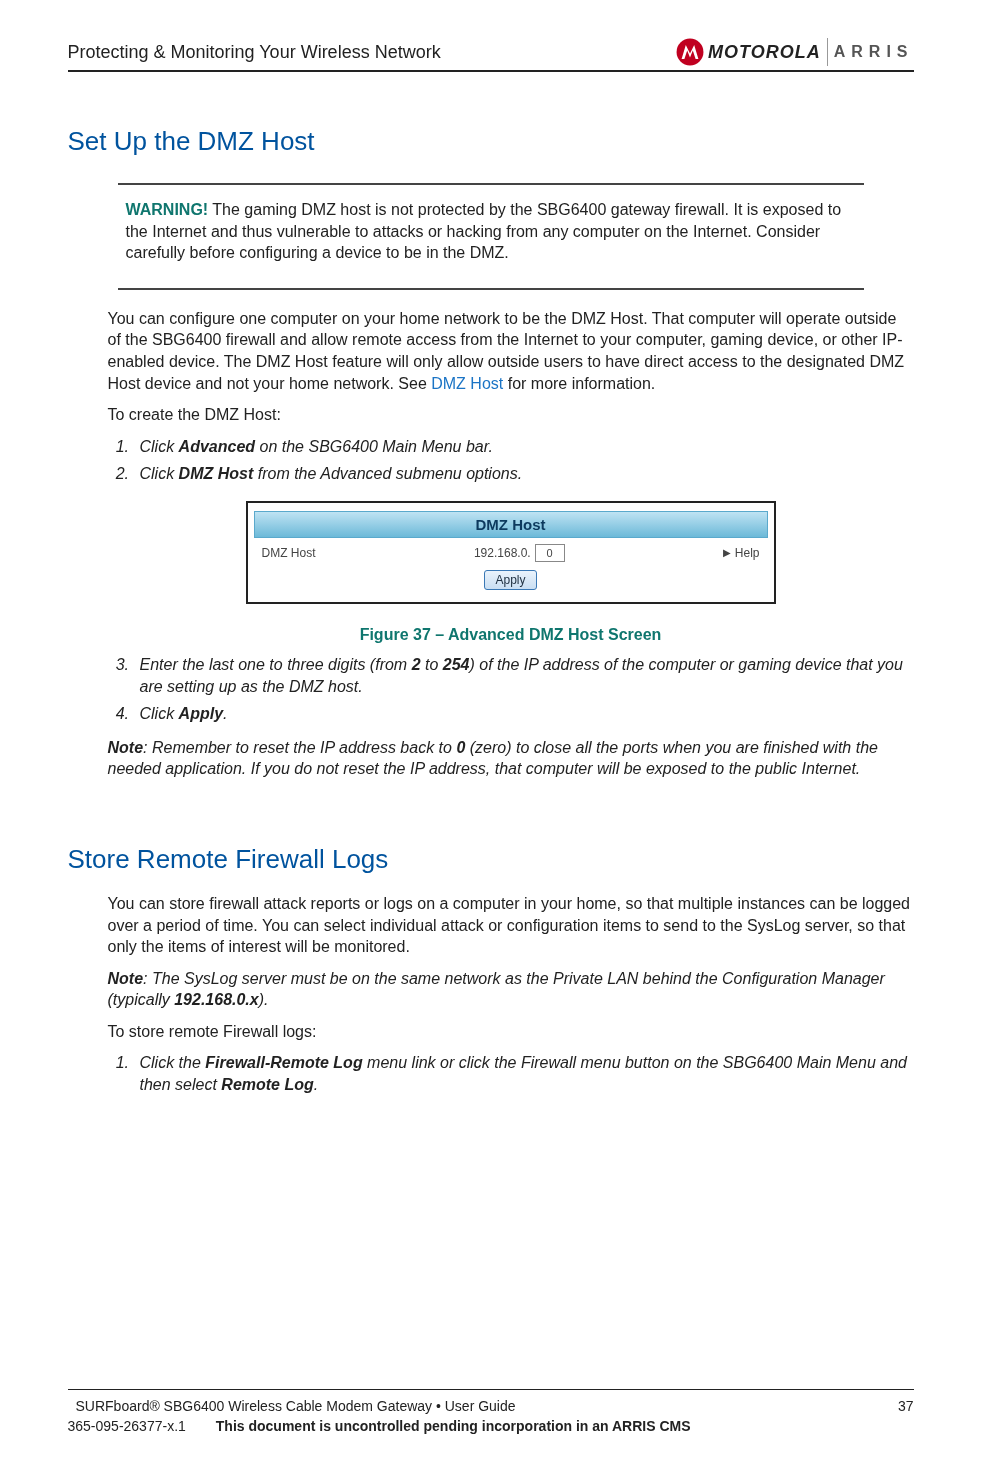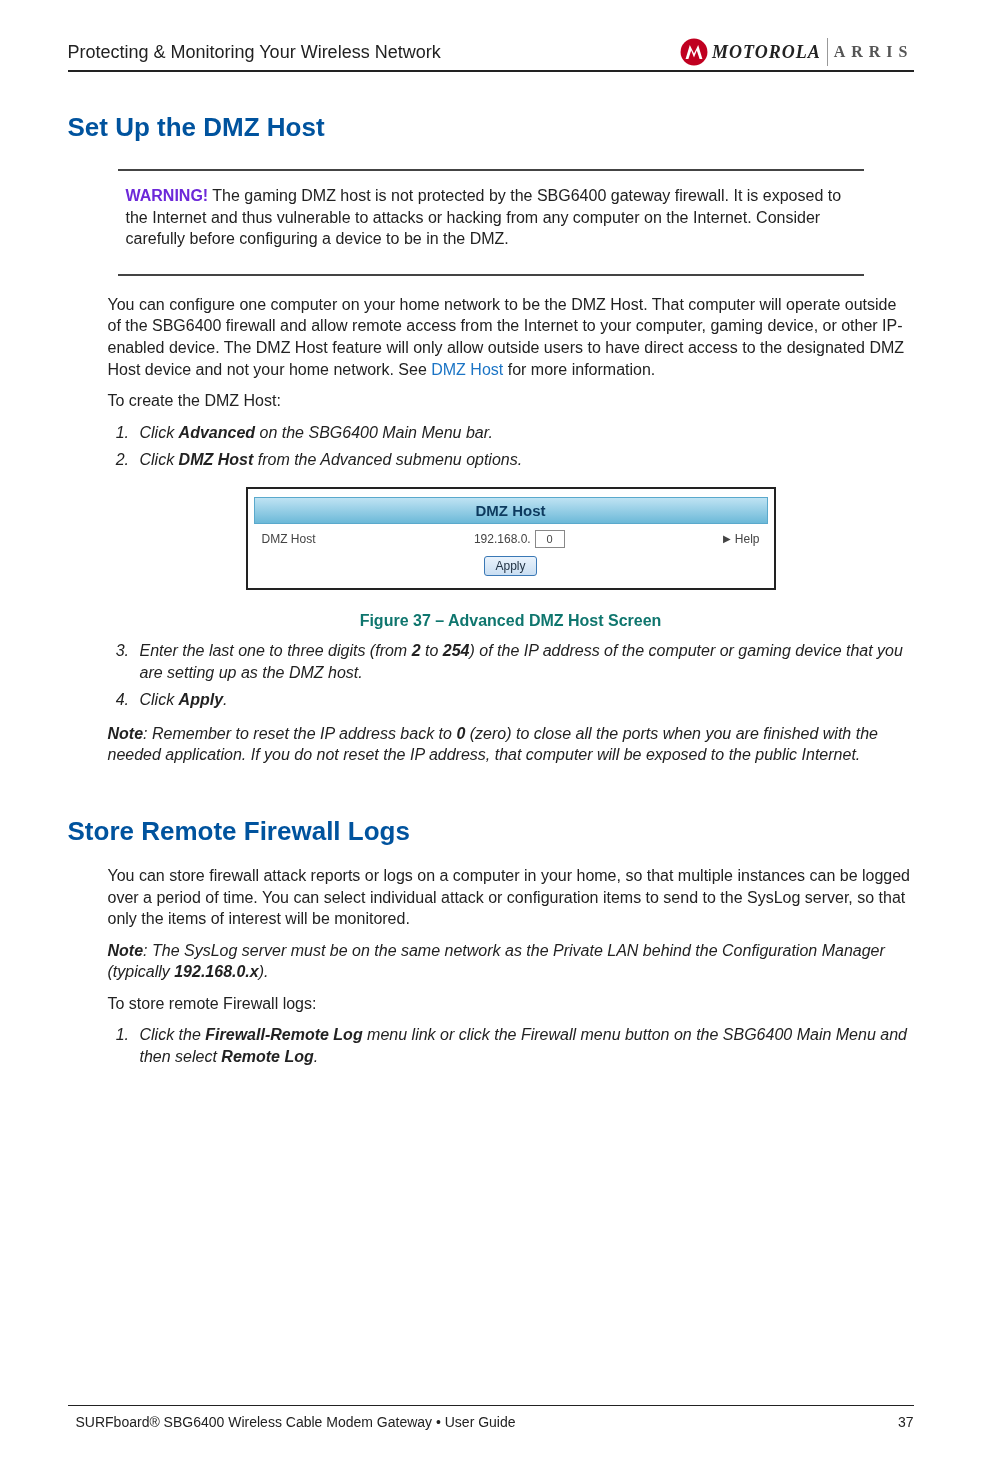--- a/index.html
+++ b/index.html
@@ -26,21 +26,20 @@
     border-bottom: 2px solid #222;
     padding-bottom: 4px;
   }
   .header-title {
     font-size: 18px;
   }
   .logos {
     display: flex;
     align-items: center;
     gap: 6px;
-    font-family: Liberation Serif, serif;
   }
   .mot-logo {
     display: flex;
     align-items: center;
     gap: 4px;
   }
   .mot-logo svg { display:block; }
   .mot-text {
     font-weight: 700;
     letter-spacing: 1px;
@@ -54,35 +53,35 @@
   }
   .arris-text {
     font-weight: 700;
     letter-spacing: 6px;
     font-size: 16px;
     color: #555;
   }
   h1.section {
     color: #00539e;
     font-size: 26px;
-    font-weight: 700;
-    margin: 40px 0 18px 0;
+    font-weight: 400;
+    margin: 54px 0 18px 0;
   }
   .body-indent {
     margin-left: 40px;
     margin-right: 0;
   }
   .warning-box {
     border-top: 2px solid #444;
     border-bottom: 2px solid #444;
     padding: 14px 8px 14px 8px;
     margin: 8px 50px 18px 10px;
   }
   .warn-label {
-    color: #6d28d9;
+    color: #0f766e;
     font-weight: 700;
   }
   p { margin: 0 0 10px 0; line-height: 1.35; }
   .link { color: #1b74c5; }
   ol.steps {
     margin: 0 0 12px 0;
     padding-left: 26px;
     font-style: italic;
   }
   ol.steps li {
@@ -264,15 +263,19 @@
     </ol>
   </div>
 
   <div class="spacer-flex"></div>
 
   <div class="footer">
     <div class="footer-row1">
       <span>SURFboard® SBG6400 Wireless Cable Modem Gateway • User Guide</span>
       <span>37</span>
     </div>
+    <div class="footer-row2">
+      <span>365-095-26377-x.1</span>
+      <span class="footer-doc">This document is uncontrolled pending incorporation in an ARRIS CMS</span>
+    </div>
   </div>
 
 </div>
 
 </body></html>

